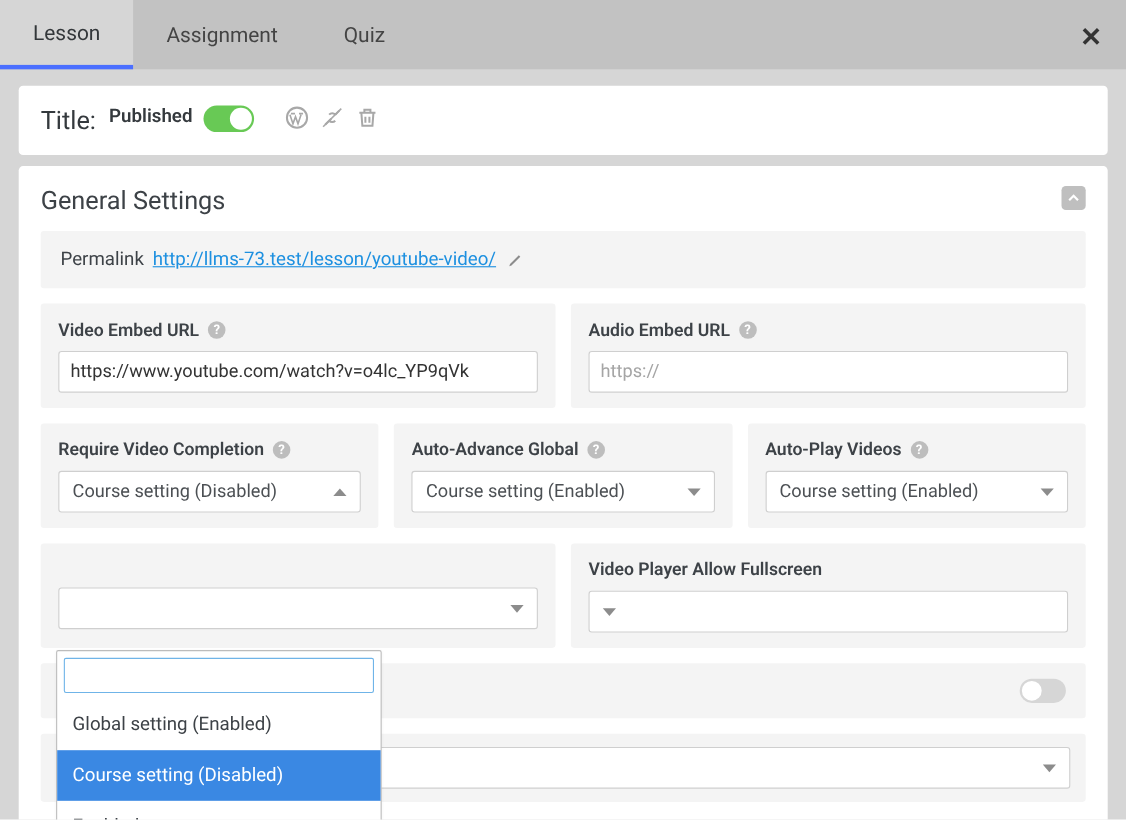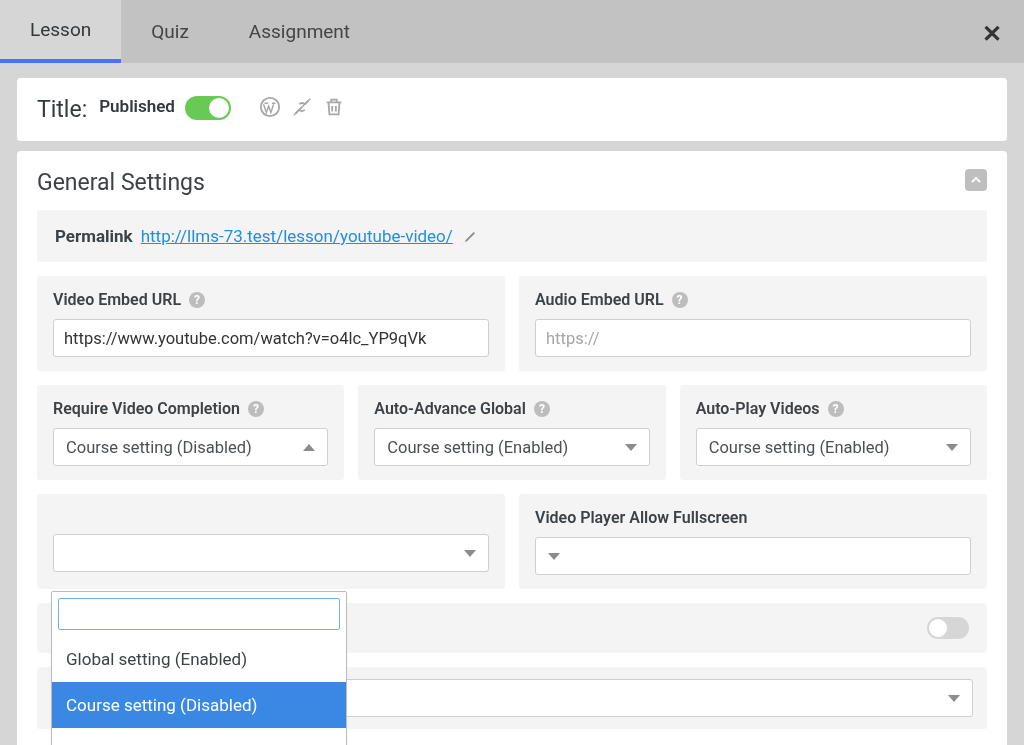--- a/index.html
+++ b/index.html
@@ -21,21 +21,21 @@
   .icon-btn { width: 22px; height: 22px; margin-left: 10px; stroke: #a8a8a8; fill: #a8a8a8; cursor: pointer; }
 
   
   .panel { margin: 0 17px 15px 17px; background: #fff; border-radius: 4px; padding: 18px 20px 30px 20px; position: relative; }
   .panel-title { font-size: 23px; color: #3d4247; font-weight: 400; }
   .collapse-btn { position: absolute; right: 20px; top: 18px; width: 22px; height: 22px; background: #bfbfbf; border-radius: 4px; display: flex; align-items: center; justify-content: center; cursor: pointer; }
   .collapse-btn svg { stroke: #fff; }
 
   .form-block { background: #f4f4f4; border-radius: 3px; padding: 16px 18px; margin-top: 14px; }
   .perm-row { display: flex; align-items: center; gap: 8px; }
-  .perm-label { font-size: 17px; font-weight: 700; color: #3d4247; }
+  .perm-label { font-size: 17px; font-weight: 400; color: #3d4247; }
   .perm-link { font-size: 17px; color: #1d90e0; text-decoration: underline; }
   .pencil-icon { width: 16px; height: 16px; fill: #8c8c8c; margin-left: 2px; cursor: pointer; }
 
   .grid { display: flex; gap: 14px; margin-top: 14px; }
   .cell { flex: 1; background: #f4f4f4; border-radius: 3px; padding: 14px 16px; }
   .cell-label { font-size: 16px; font-weight: 600; color: #3d4247; margin-bottom: 10px; display: flex; align-items: center; gap: 8px; }
   .help-q { width: 16px; height: 16px; border-radius: 50%; background: #bdbdbd; color: #fff; font-size: 12px; display: inline-flex; align-items: center; justify-content: center; font-weight: bold; cursor: pointer; }
 
   .text-input { width: 100%; height: 38px; border: 1px solid #cfcfcf; border-radius: 3px; background: #fff; padding: 0 10px; font-size: 16.5px; color: #333; }
   .text-input::placeholder { color: #a5a5a5; }
@@ -57,22 +57,22 @@
 
   .pill-right { background: #f4f4f4; border-radius: 3px; margin-top: 14px; height: 50px; display: flex; align-items: center; justify-content: flex-end; padding: 0 18px; }
   .toggle-off { width: 42px; height: 22px; background: #d6d6d6; border-radius: 11px; position: relative; cursor: pointer; }
   .toggle-off::after { content: ""; width: 18px; height: 18px; background: #fff; border-radius: 50%; position: absolute; left: 2px; top: 2px; }
 </style>
 </head>
 <body>
 
 <div class="tabs">
   <div class="tab active">Lesson</div>
+  <div class="tab">Assignment</div>
   <div class="tab">Quiz</div>
-  <div class="tab">Assignment</div>
   <div class="close-x">✕</div>
 </div>
 
 <div class="title-card">
   <span class="title-label">Title:</span>
   <span class="published-label">Published</span>
   <div class="switch"></div>
   <svg class="icon-btn" viewBox="0 0 24 24">
       <circle cx="12" cy="12" r="10" fill="none" stroke="#a8a8a8" stroke-width="2"></circle>
       <path d="M5 9l3 9 2.5-7 2.5 7 3-9M6 8h4m4 0h4" fill="none" stroke="#a8a8a8" stroke-width="1.6"></path>

